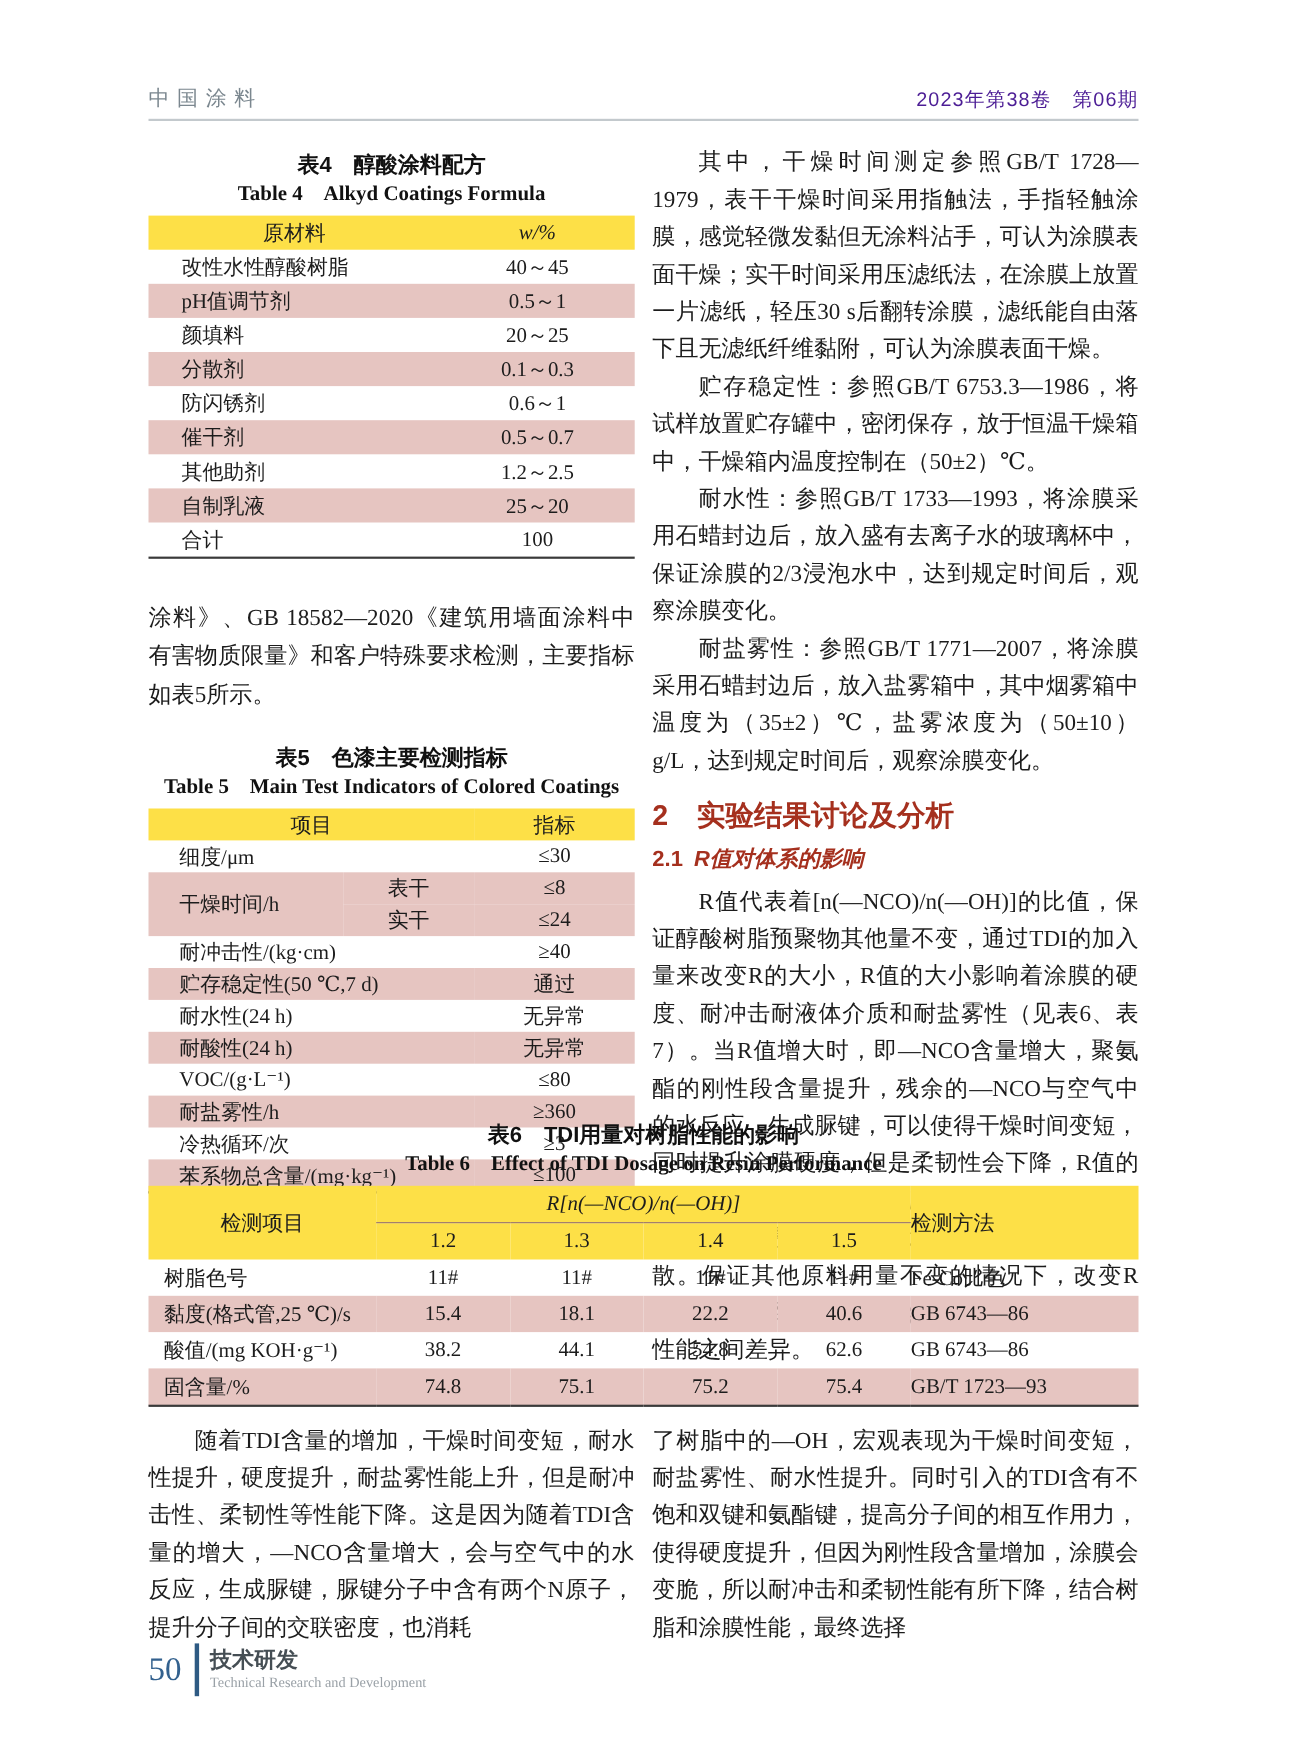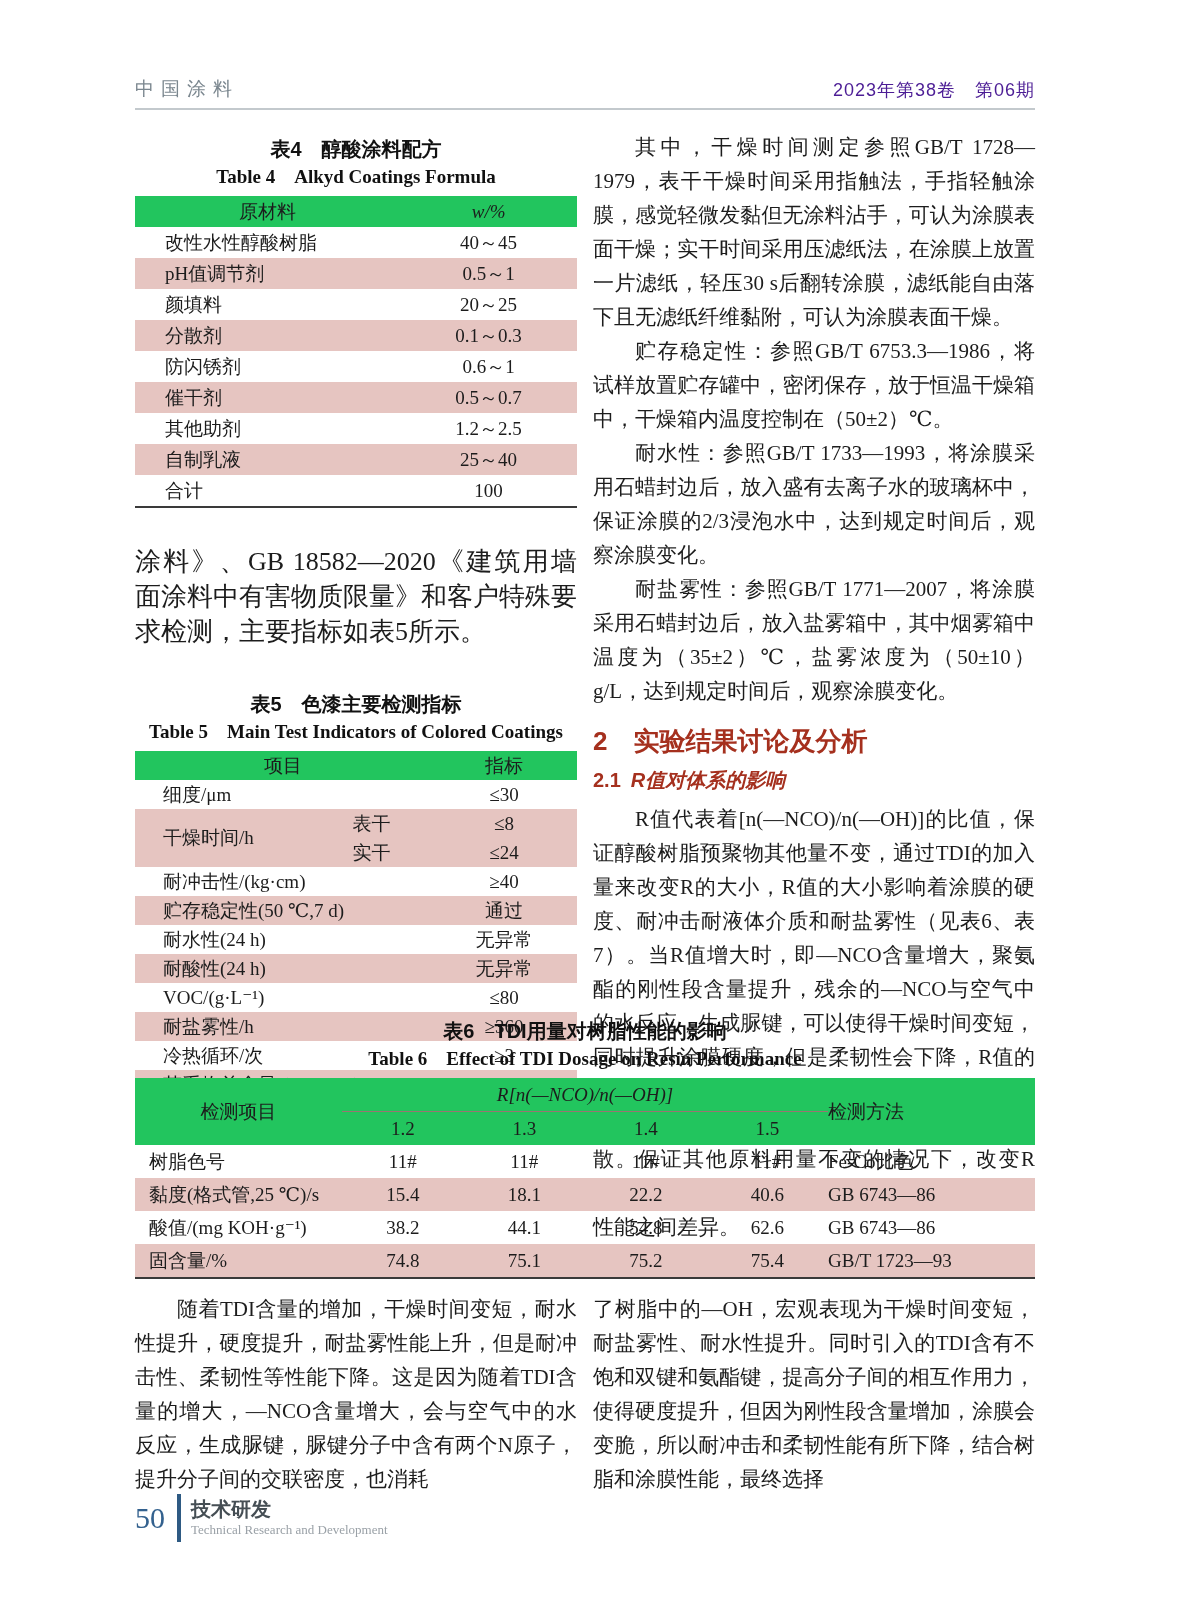--- a/index.html
+++ b/index.html
@@ -22,32 +22,32 @@
   .main-cols{position:absolute;top:130px;left:135px;width:900px;display:flex;gap:16px;}
   .col{width:442px;}
   
   .cap-zh{font-family:"Liberation Sans","DejaVu Sans",sans-serif;font-weight:bold;
     font-size:20px;text-align:center;color:#111;}
   .cap-en{font-family:"Liberation Serif","DejaVu Serif",serif;font-weight:bold;
     font-size:19px;text-align:center;color:#111;margin-top:3px;margin-bottom:8px;}
   
   table{border-collapse:collapse;width:100%;}
   td,th{font-size:19px;font-weight:normal;}
-  .head-row{background:#22c55e;}
+  .head-row{background:#fde047;}
   .pink{background:#e6c5c1;}
   .dark-bottom{border-bottom:2px solid #3a3a3a;}
   
   .t4 th,.t4 td{height:29px;padding:1px 0;}
   .t4 .c-item{text-align:left;padding-left:30px;width:60%;}
   .t4 .c-val{text-align:center;width:40%;}
   .t4 th.c-item{text-align:center;padding-left:0;}
   .t4 .ital{font-style:italic;}
   
-  .left-para{margin-top:36px;font-size:26px;line-height:35px;text-align:justify;}
-  .t5-capblock{margin-top:42px;}
+  .left-para{margin-top:36px;font-size:21px;line-height:35px;text-align:justify;}
+  .t5-capblock{margin-top:26px;}
   
   .t5 th,.t5 td{height:27px;padding:1px 0;}
   .t5 .c-a{text-align:left;padding-left:28px;}
   .t5 th.c-a{text-align:center;padding-left:0;}
   .t5 .c-b{text-align:center;}
   .t5 .c-c{text-align:center;}
   
   .para{font-size:21px;line-height:34px;text-align:justify;margin:0;}
   .para.indent{text-indent:2em;}
   .sec-head{font-family:"Liberation Sans","DejaVu Sans",sans-serif;font-weight:bold;
@@ -123,21 +123,21 @@
           <tr class="pink">
               <td class="c-item">催干剂</td>
               <td class="c-val">0.5～0.7</td>
             </tr>
           <tr>
               <td class="c-item">其他助剂</td>
               <td class="c-val">1.2～2.5</td>
             </tr>
           <tr class="pink">
               <td class="c-item">自制乳液</td>
-              <td class="c-val">25～40</td>
+              <td class="c-val">25～20</td>
             </tr>
           <tr>
               <td class="c-item">合计</td>
               <td class="c-val">100</td>
             </tr>
         </tbody>
       </table>
 
       <p class="left-para">涂料》、GB 18582—2020《建筑用墙面涂料中有害物质限量》和客户特殊要求检测，主要指标如表5所示。</p>
 

